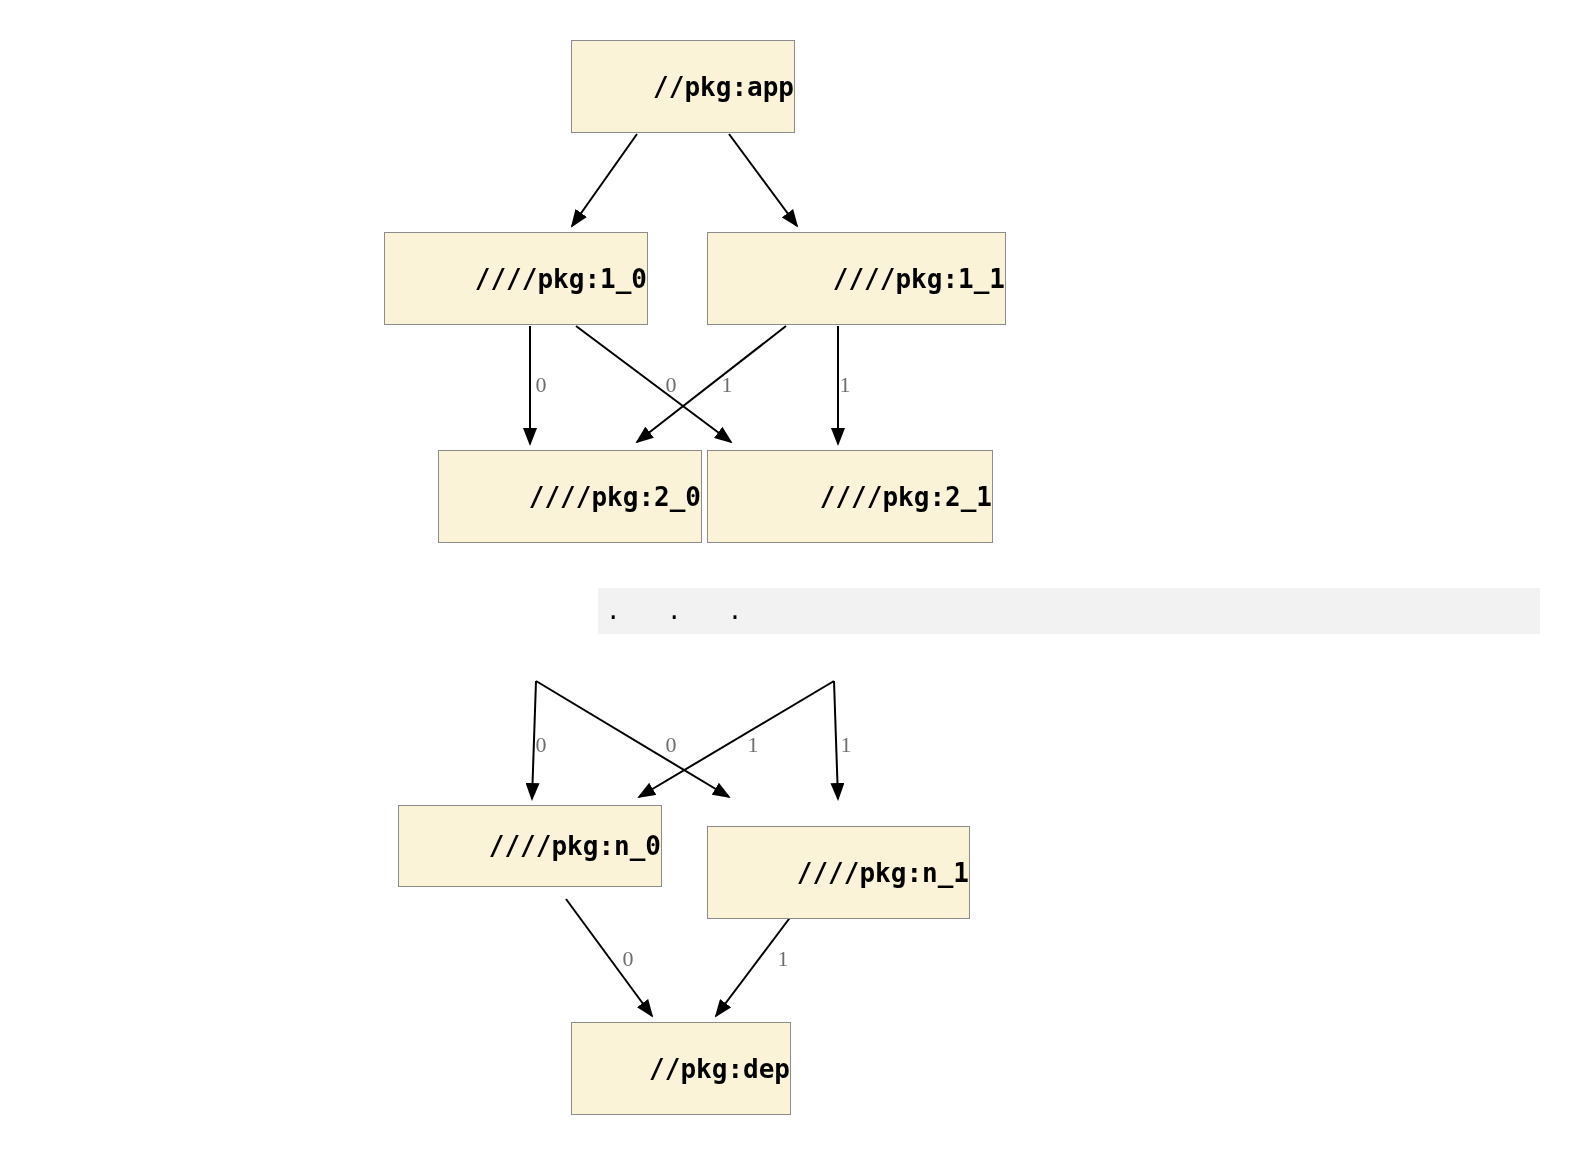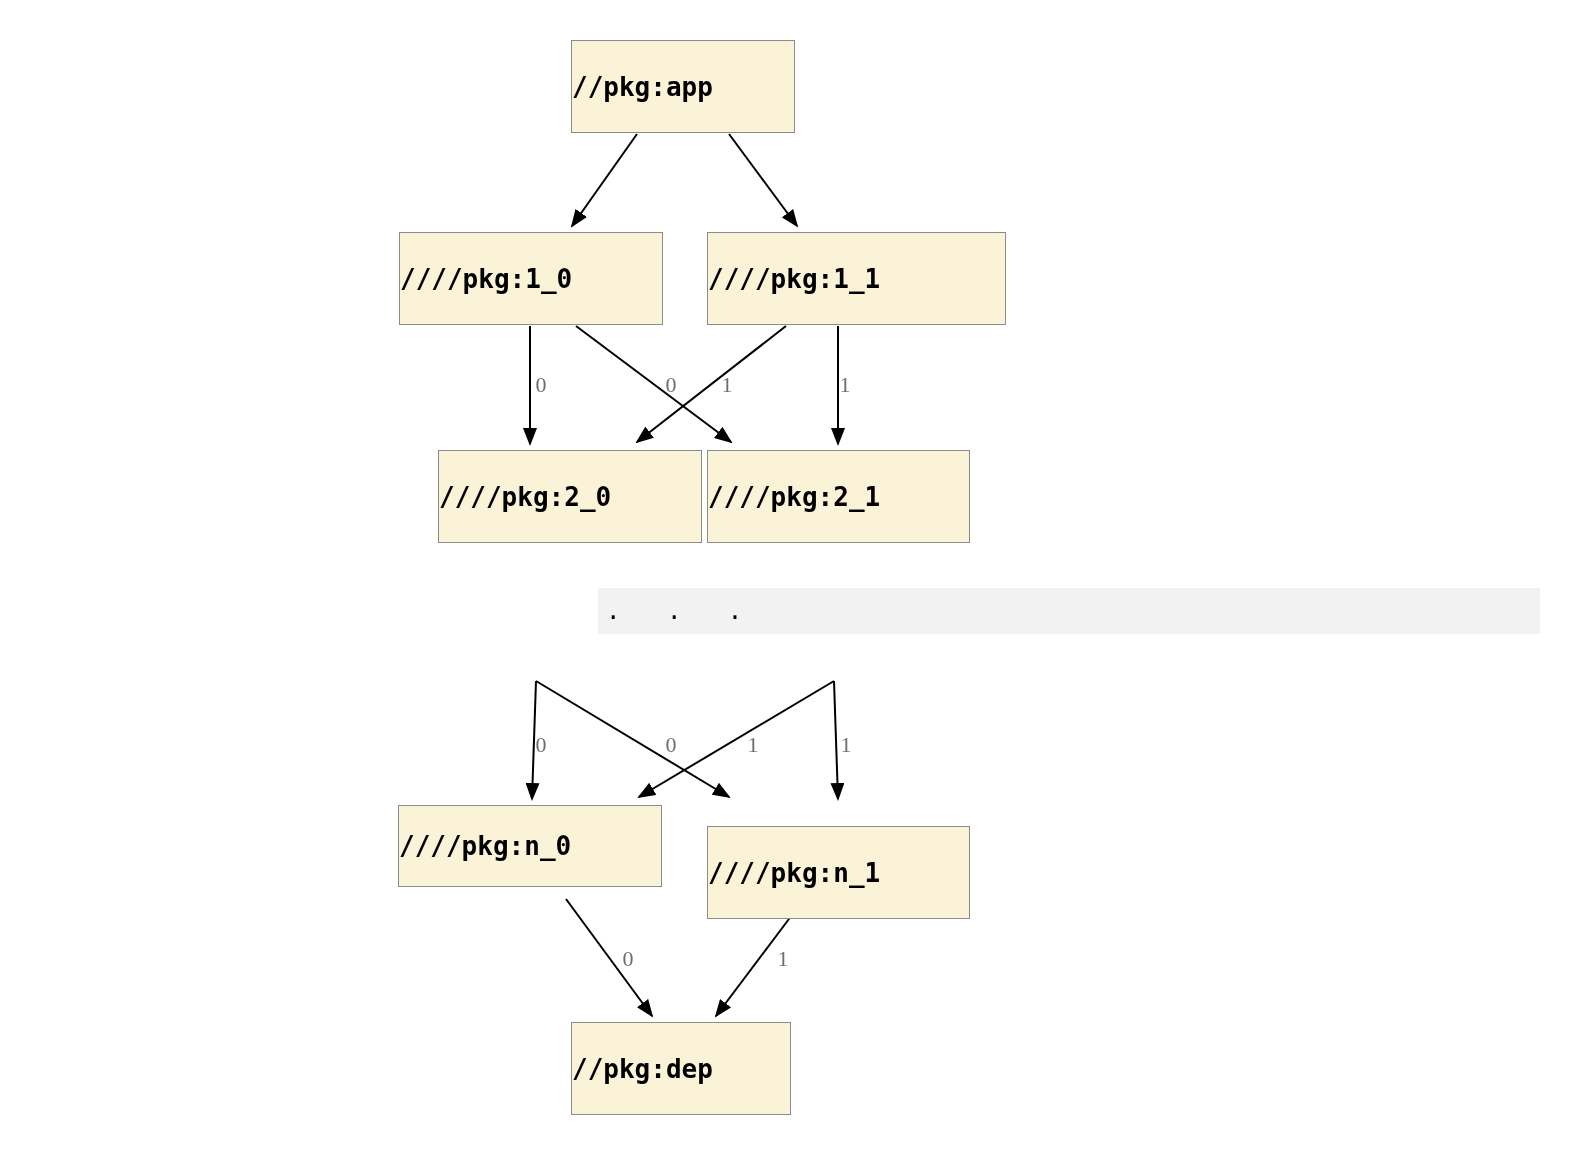--- a/index.html
+++ b/index.html
@@ -26,21 +26,21 @@
     stroke: #000000;
     stroke-width: 2;
   }
   .node {
     position: absolute;
     background: #fbf3d7;
     border: 1.5px solid #8c8c8c;
     box-sizing: border-box;
     display: flex;
     align-items: center;
-    justify-content: flex-start;
+    justify-content: flex-end;
   }
   .node-label {
     font-family: "DejaVu Sans Mono", monospace;
     font-weight: bold;
     font-size: 26px;
     color: #000000;
     white-space: nowrap;
   }
   .edge-label {
     position: absolute;
@@ -92,33 +92,33 @@
     <line x1="834" y1="681" x2="639" y2="797" marker-end="url(#arrow)"></line>
     <line x1="834" y1="681" x2="838" y2="799" marker-end="url(#arrow)"></line>
     <line x1="566" y1="899" x2="652" y2="1016" marker-end="url(#arrow)"></line>
     <line x1="804" y1="899" x2="716" y2="1016" marker-end="url(#arrow)"></line>
   </svg>
 
   <div class="node" style="left:571px; top:40px; width:224px; height:93px;">
     <span class="node-label">//pkg:app</span>
   </div>
 
-  <div class="node" style="left:399px; top:232px; width:264px; height:93px;">
+  <div class="node" style="left:384px; top:232px; width:264px; height:93px;">
     <span class="node-label">////pkg:1_0</span>
   </div>
 
   <div class="node" style="left:707px; top:232px; width:299px; height:93px;">
     <span class="node-label">////pkg:1_1</span>
   </div>
 
   <div class="node" style="left:398px; top:450px; width:264px; height:93px;margin-left:40px;">
     <span class="node-label">////pkg:2_0</span>
   </div>
 
-  <div class="node" style="left:707px; top:450px; width:263px; height:93px;">
+  <div class="node" style="left:707px; top:450px; width:286px; height:93px;">
     <span class="node-label">////pkg:2_1</span>
   </div>
 
   <div class="node" style="left:398px; top:805px; width:264px; height:82px;">
     <span class="node-label">////pkg:n_0</span>
   </div>
 
   <div class="node" style="left:707px; top:805px; width:263px; height:93px;margin-top:21px;">
     <span class="node-label">////pkg:n_1</span>
   </div>

